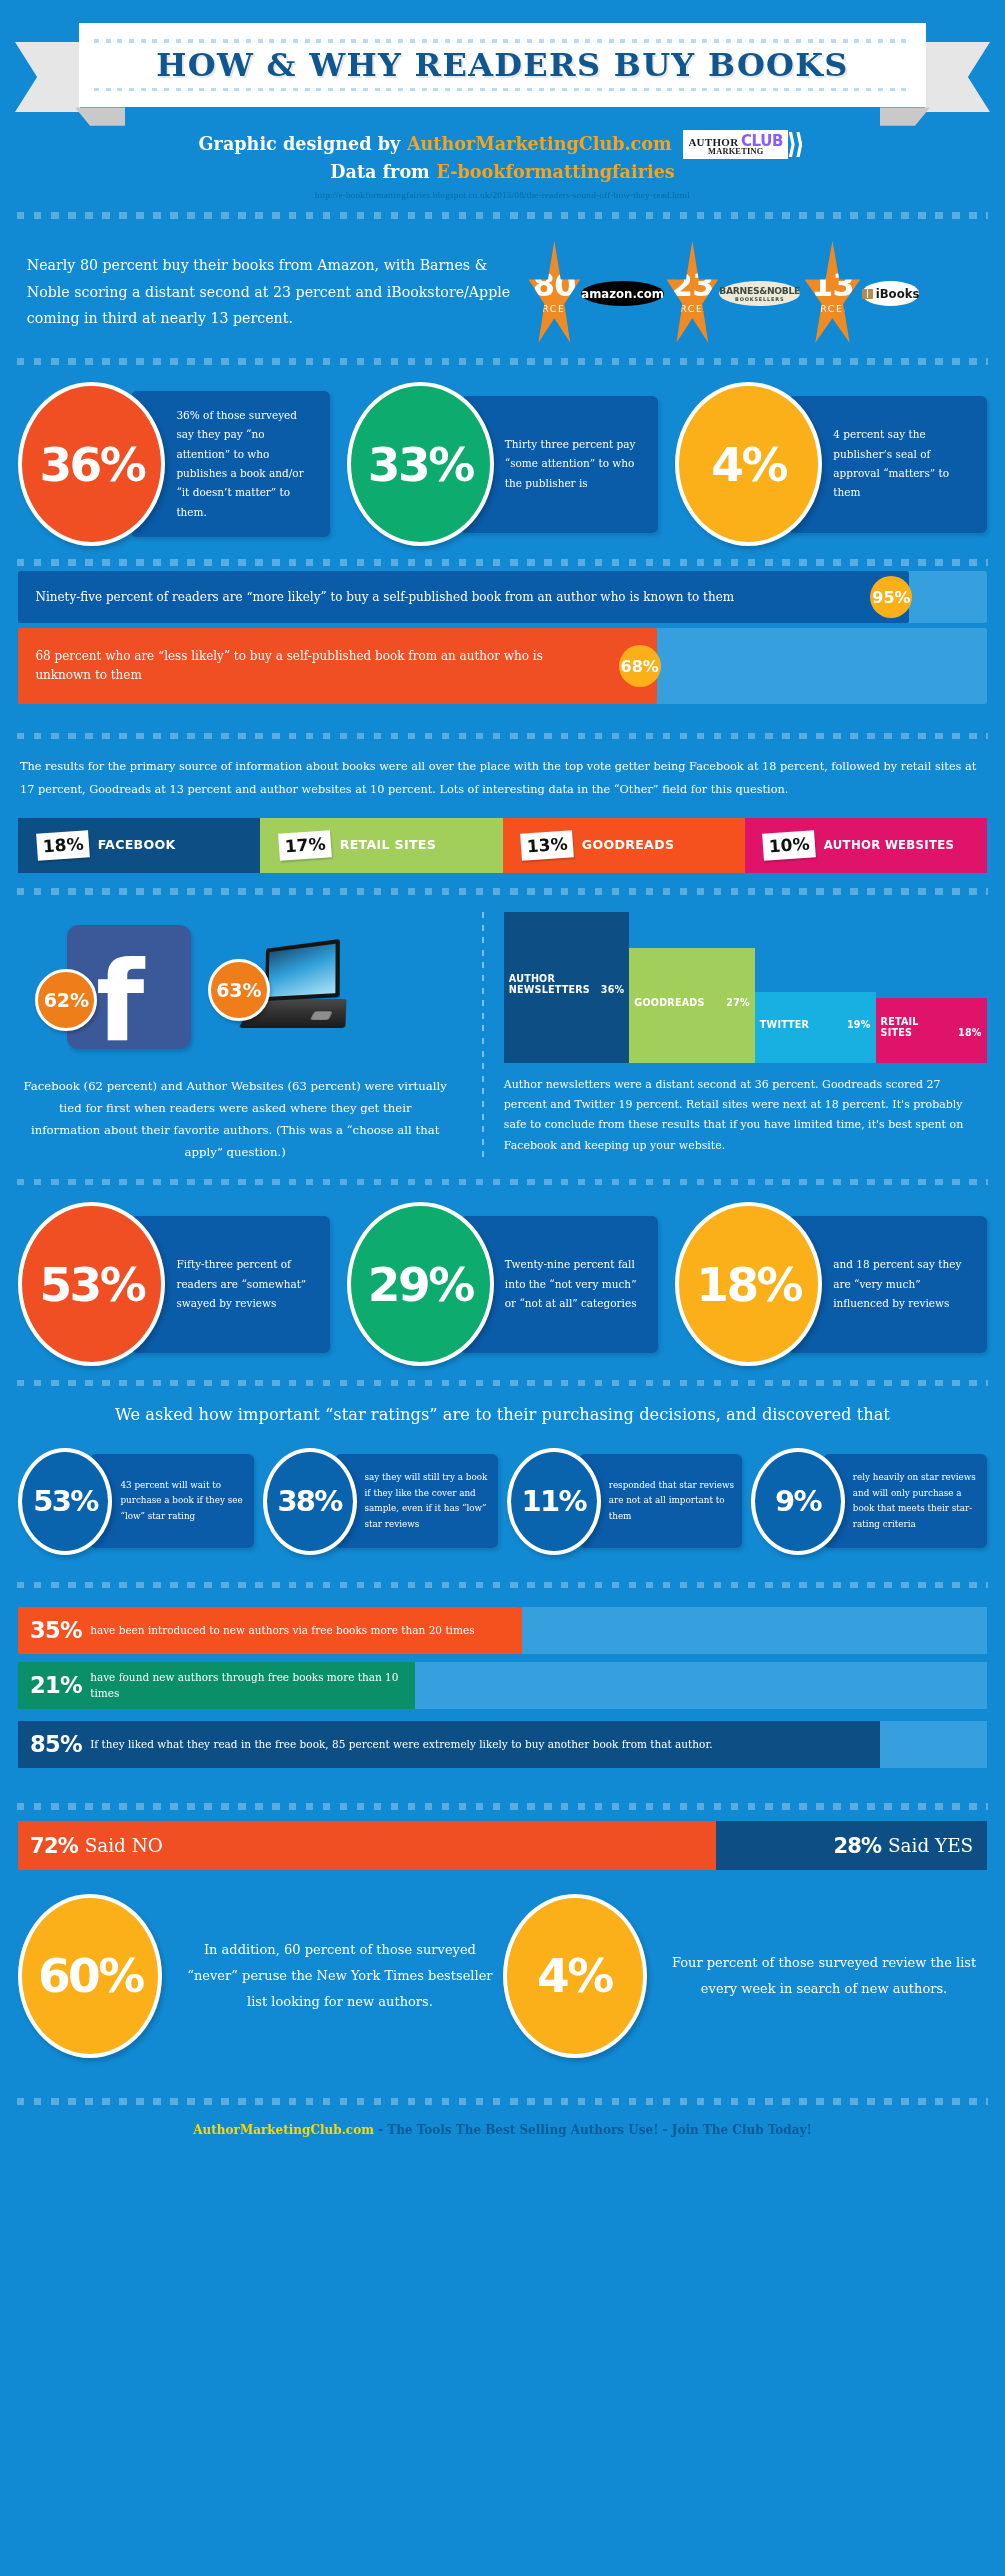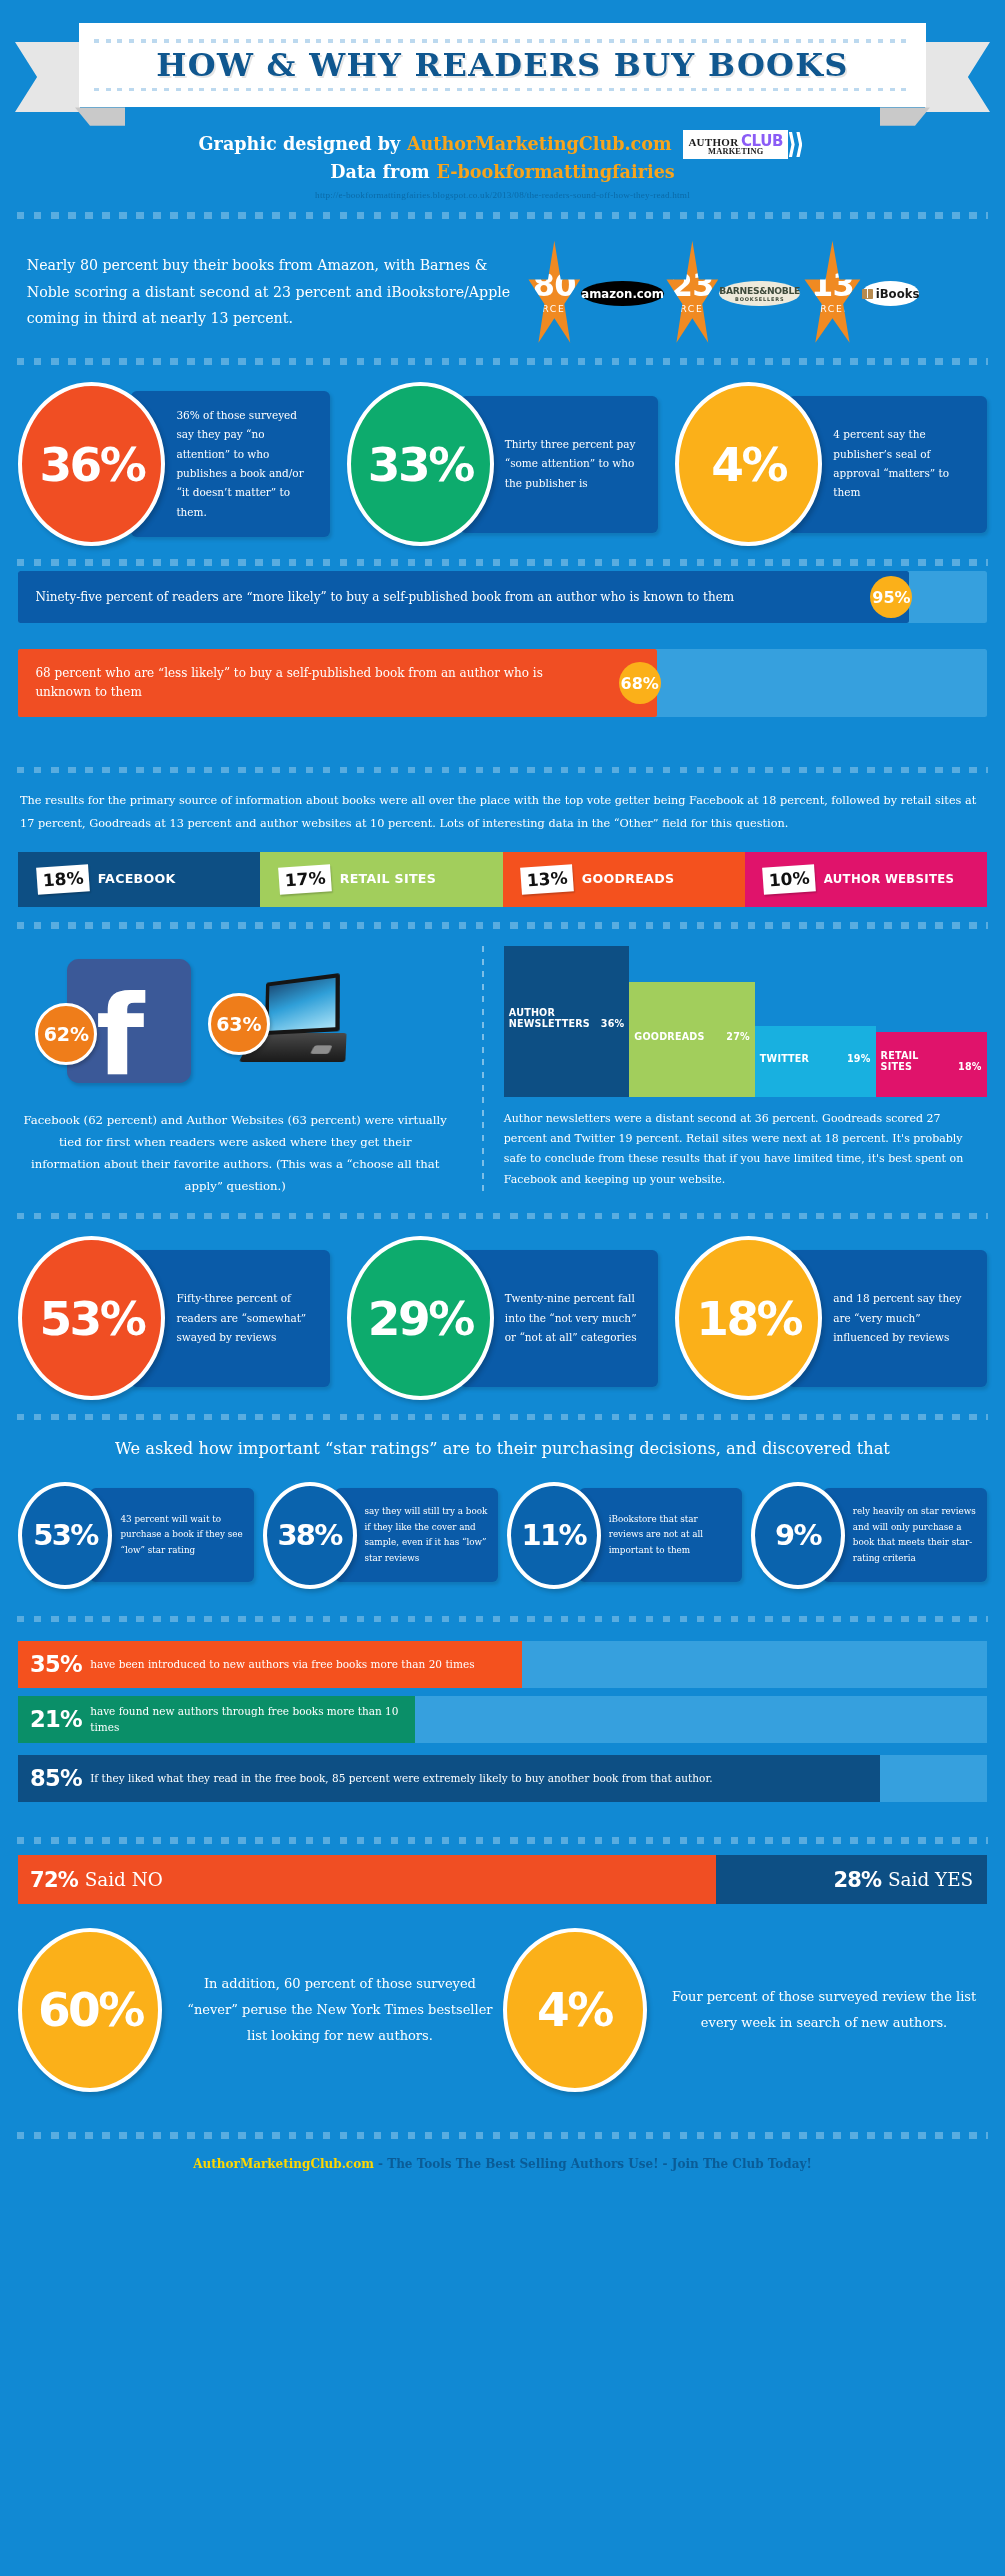--- a/index.html
+++ b/index.html
@@ -146,21 +146,21 @@
     min-height: 137px; flex: 1;
     display: flex; align-items: center;
     font-family: "DejaVu Serif", serif; font-size: 10.5px; line-height: 1.85;
     box-shadow: 1.7px 2.5px 3.4px rgba(0,0,0,.12);
   }
 
   
   .likely-block { padding: 5px 18.4px 8.4px 18.4px; }
   .lbar {
     position: relative; background: #36a0de; border-radius: 2.5px;
-    margin-bottom: 26px; height: 52px; display: flex; align-items: center;
+    margin-bottom: 5px; height: 52px; display: flex; align-items: center;
   }
   .lbar-fill {
     position: absolute; left: 0; top: 0; bottom: 0; border-radius: 2.5px;
   }
   .lbar-text {
     position: relative; z-index: 2; padding: 0 17px;
     font-family: "DejaVu Serif", serif; font-size: 12px; line-height: 1.6;
   }
   .lbar-badge {
     position: absolute; z-index: 3; top: 50%; transform: translateY(-50%);
@@ -435,21 +435,21 @@
   </div>
 
   <div class="divider"></div>
 
   <div class="likely-block">
     <div class="lbar">
       <div class="lbar-fill" style="width:92%;background:#0a5ba8"></div>
       <div class="lbar-text" style="max-width:88%">Ninety-five percent of readers are “more likely” to buy a self-published book from an author who is known to them</div>
       <div class="lbar-badge" style="left:88%">95%</div>
     </div>
-    <div class="lbar" style="height:68px">
+    <div class="lbar" style="height:76px">
       <div class="lbar-fill" style="width:66%;background:#f04e23"></div>
       <div class="lbar-text" style="max-width:62%">68 percent who are “less likely” to buy a self-published book from an author who is unknown to them</div>
       <div class="lbar-badge" style="left:62%">68%</div>
     </div>
   </div>
 
   <div class="divider" style="margin-top:15px"></div>
 
   <div class="para">The results for the primary source of information about books were all over the place with the top vote getter being Facebook at 18 percent, followed by retail sites at 17 percent, Goodreads at 13 percent and author websites at 10 percent. Lots of interesting data in the “Other” field for this question.</div>
 
@@ -566,21 +566,21 @@
     <div class="quad-card">
       <div class="quad-circle">
         <span>38%</span>
       </div>
       <div class="quad-panel">say they will still try a book if they like the cover and sample, even if it has “low” star reviews</div>
     </div>
     <div class="quad-card">
       <div class="quad-circle">
         <span>11%</span>
       </div>
-      <div class="quad-panel">iBookstore that star reviews are not at all important to them</div>
+      <div class="quad-panel">responded that star reviews are not at all important to them</div>
     </div>
     <div class="quad-card">
       <div class="quad-circle">
         <span>9%</span>
       </div>
       <div class="quad-panel">rely heavily on star reviews and will only purchase a book that meets their star-rating criteria</div>
     </div>
   </div>
 
   <div class="divider" style="margin-top:11.7px"></div>

